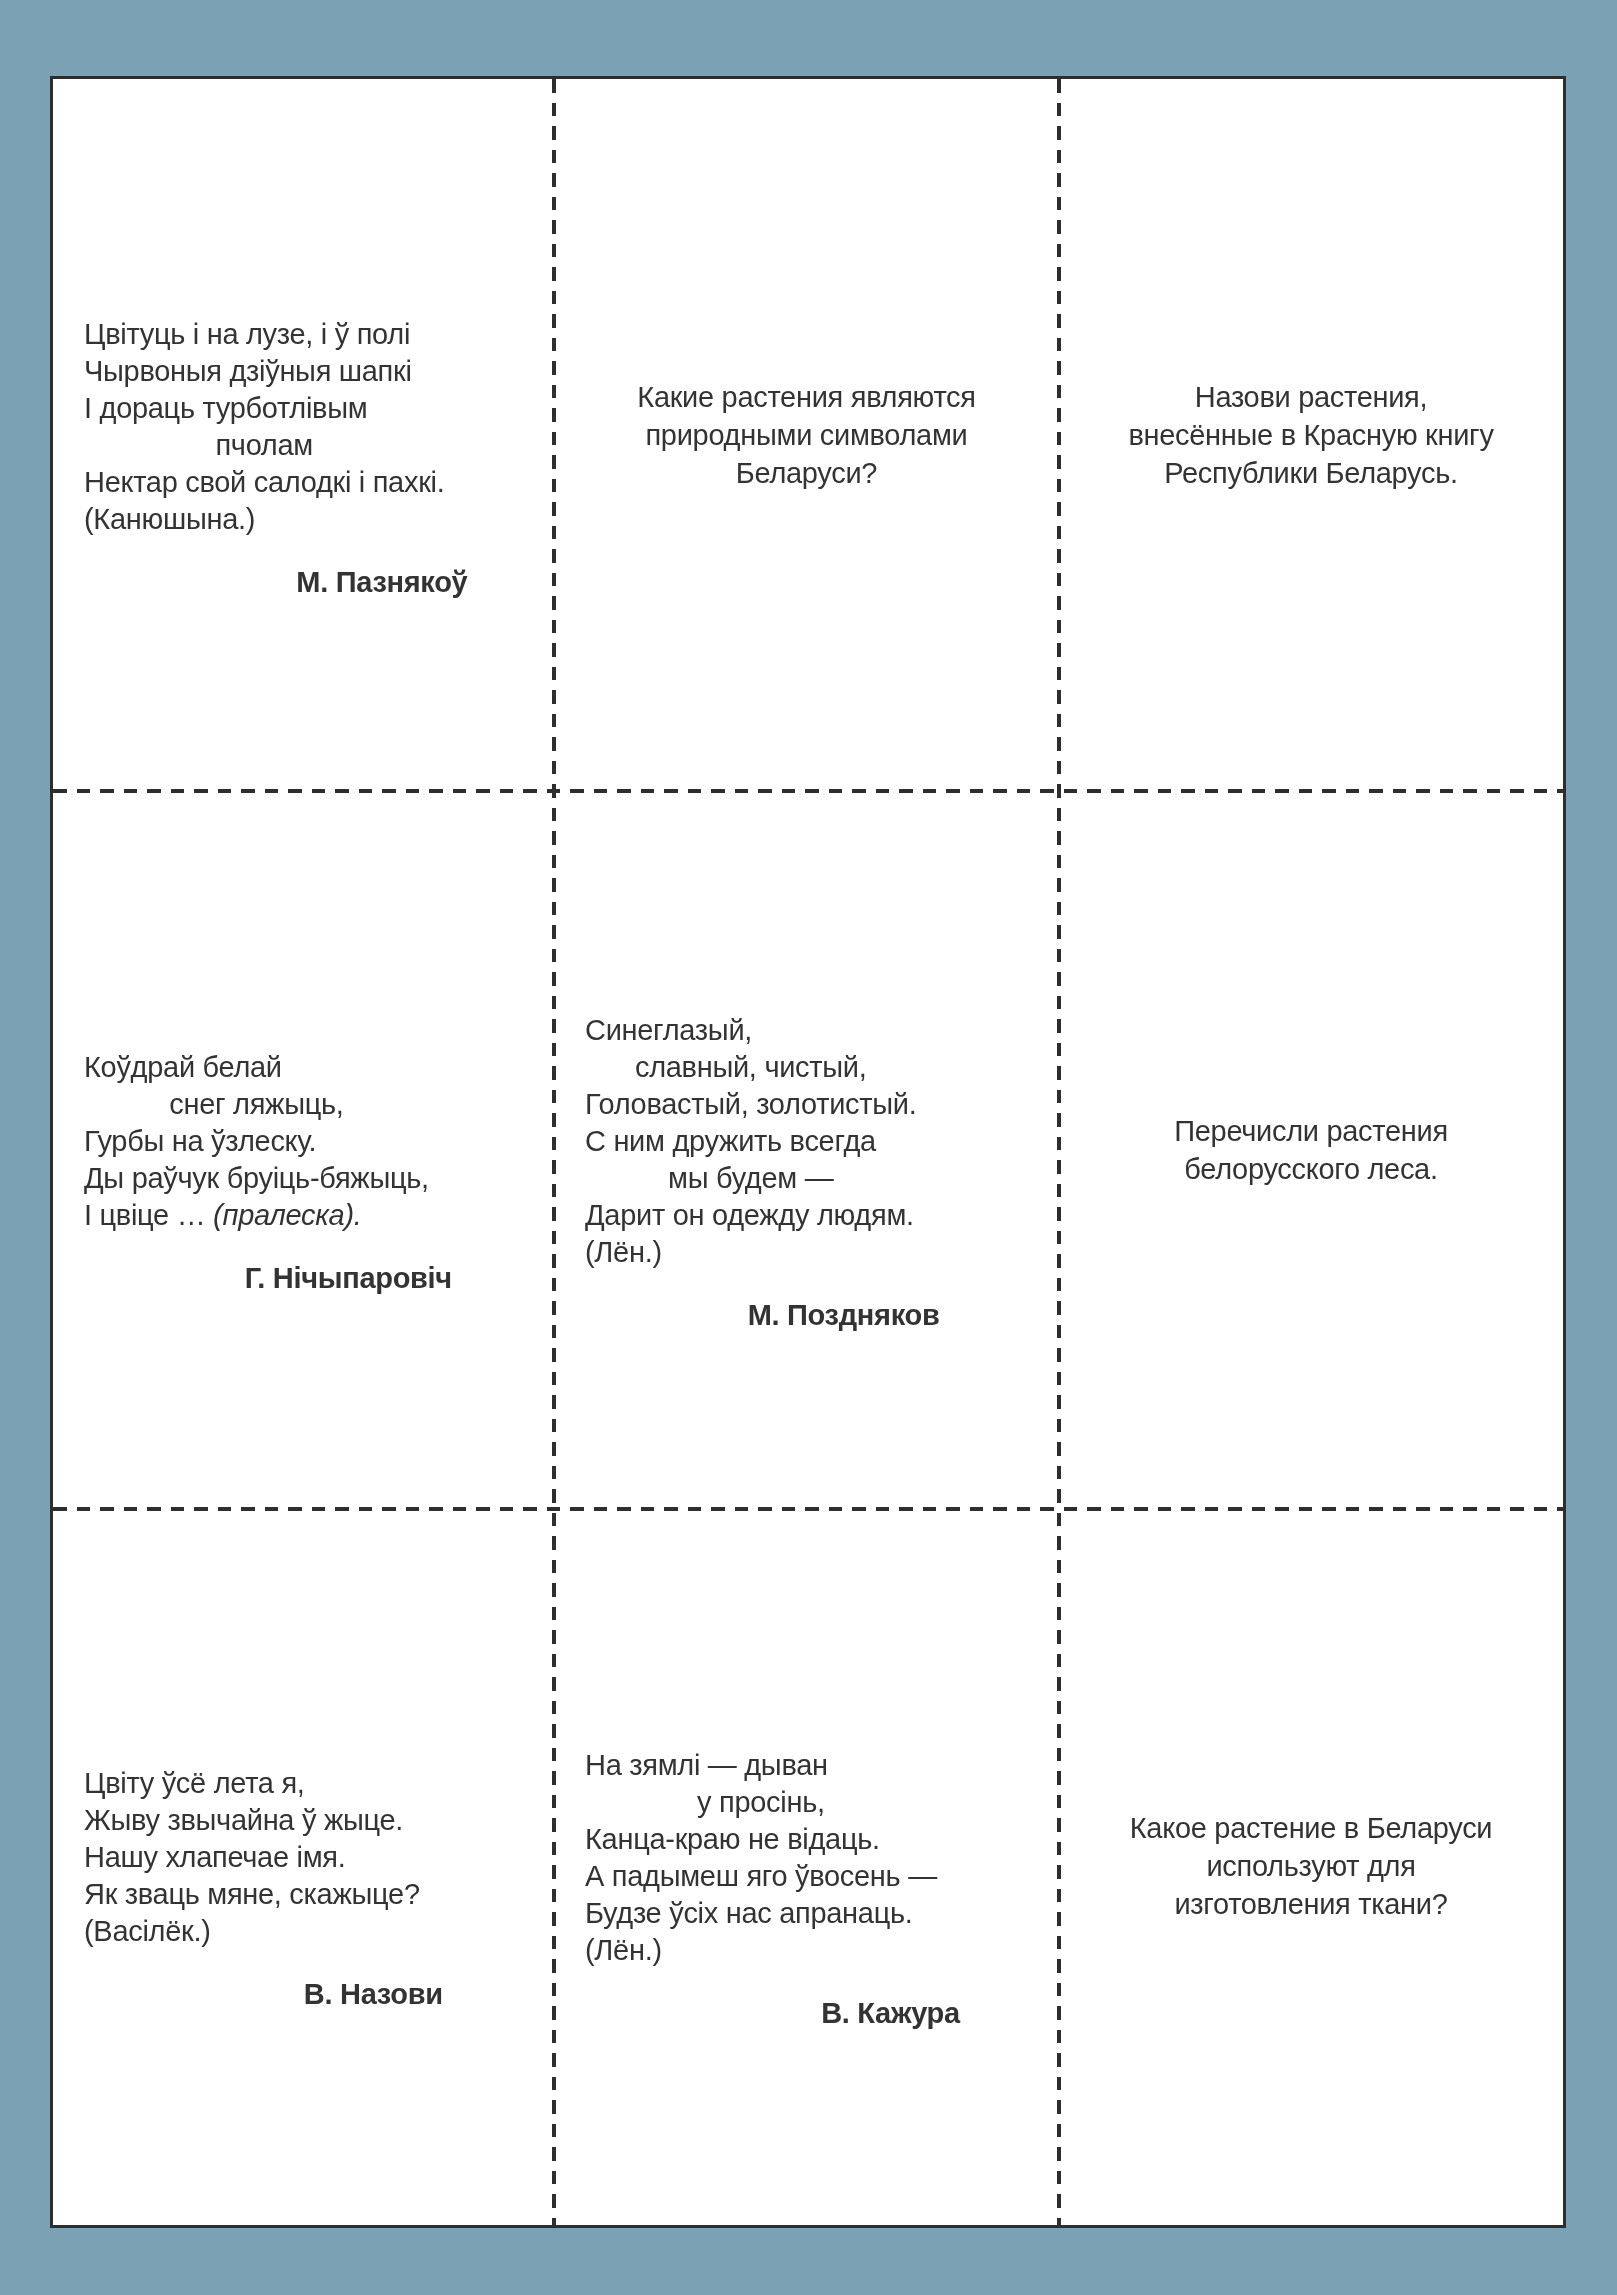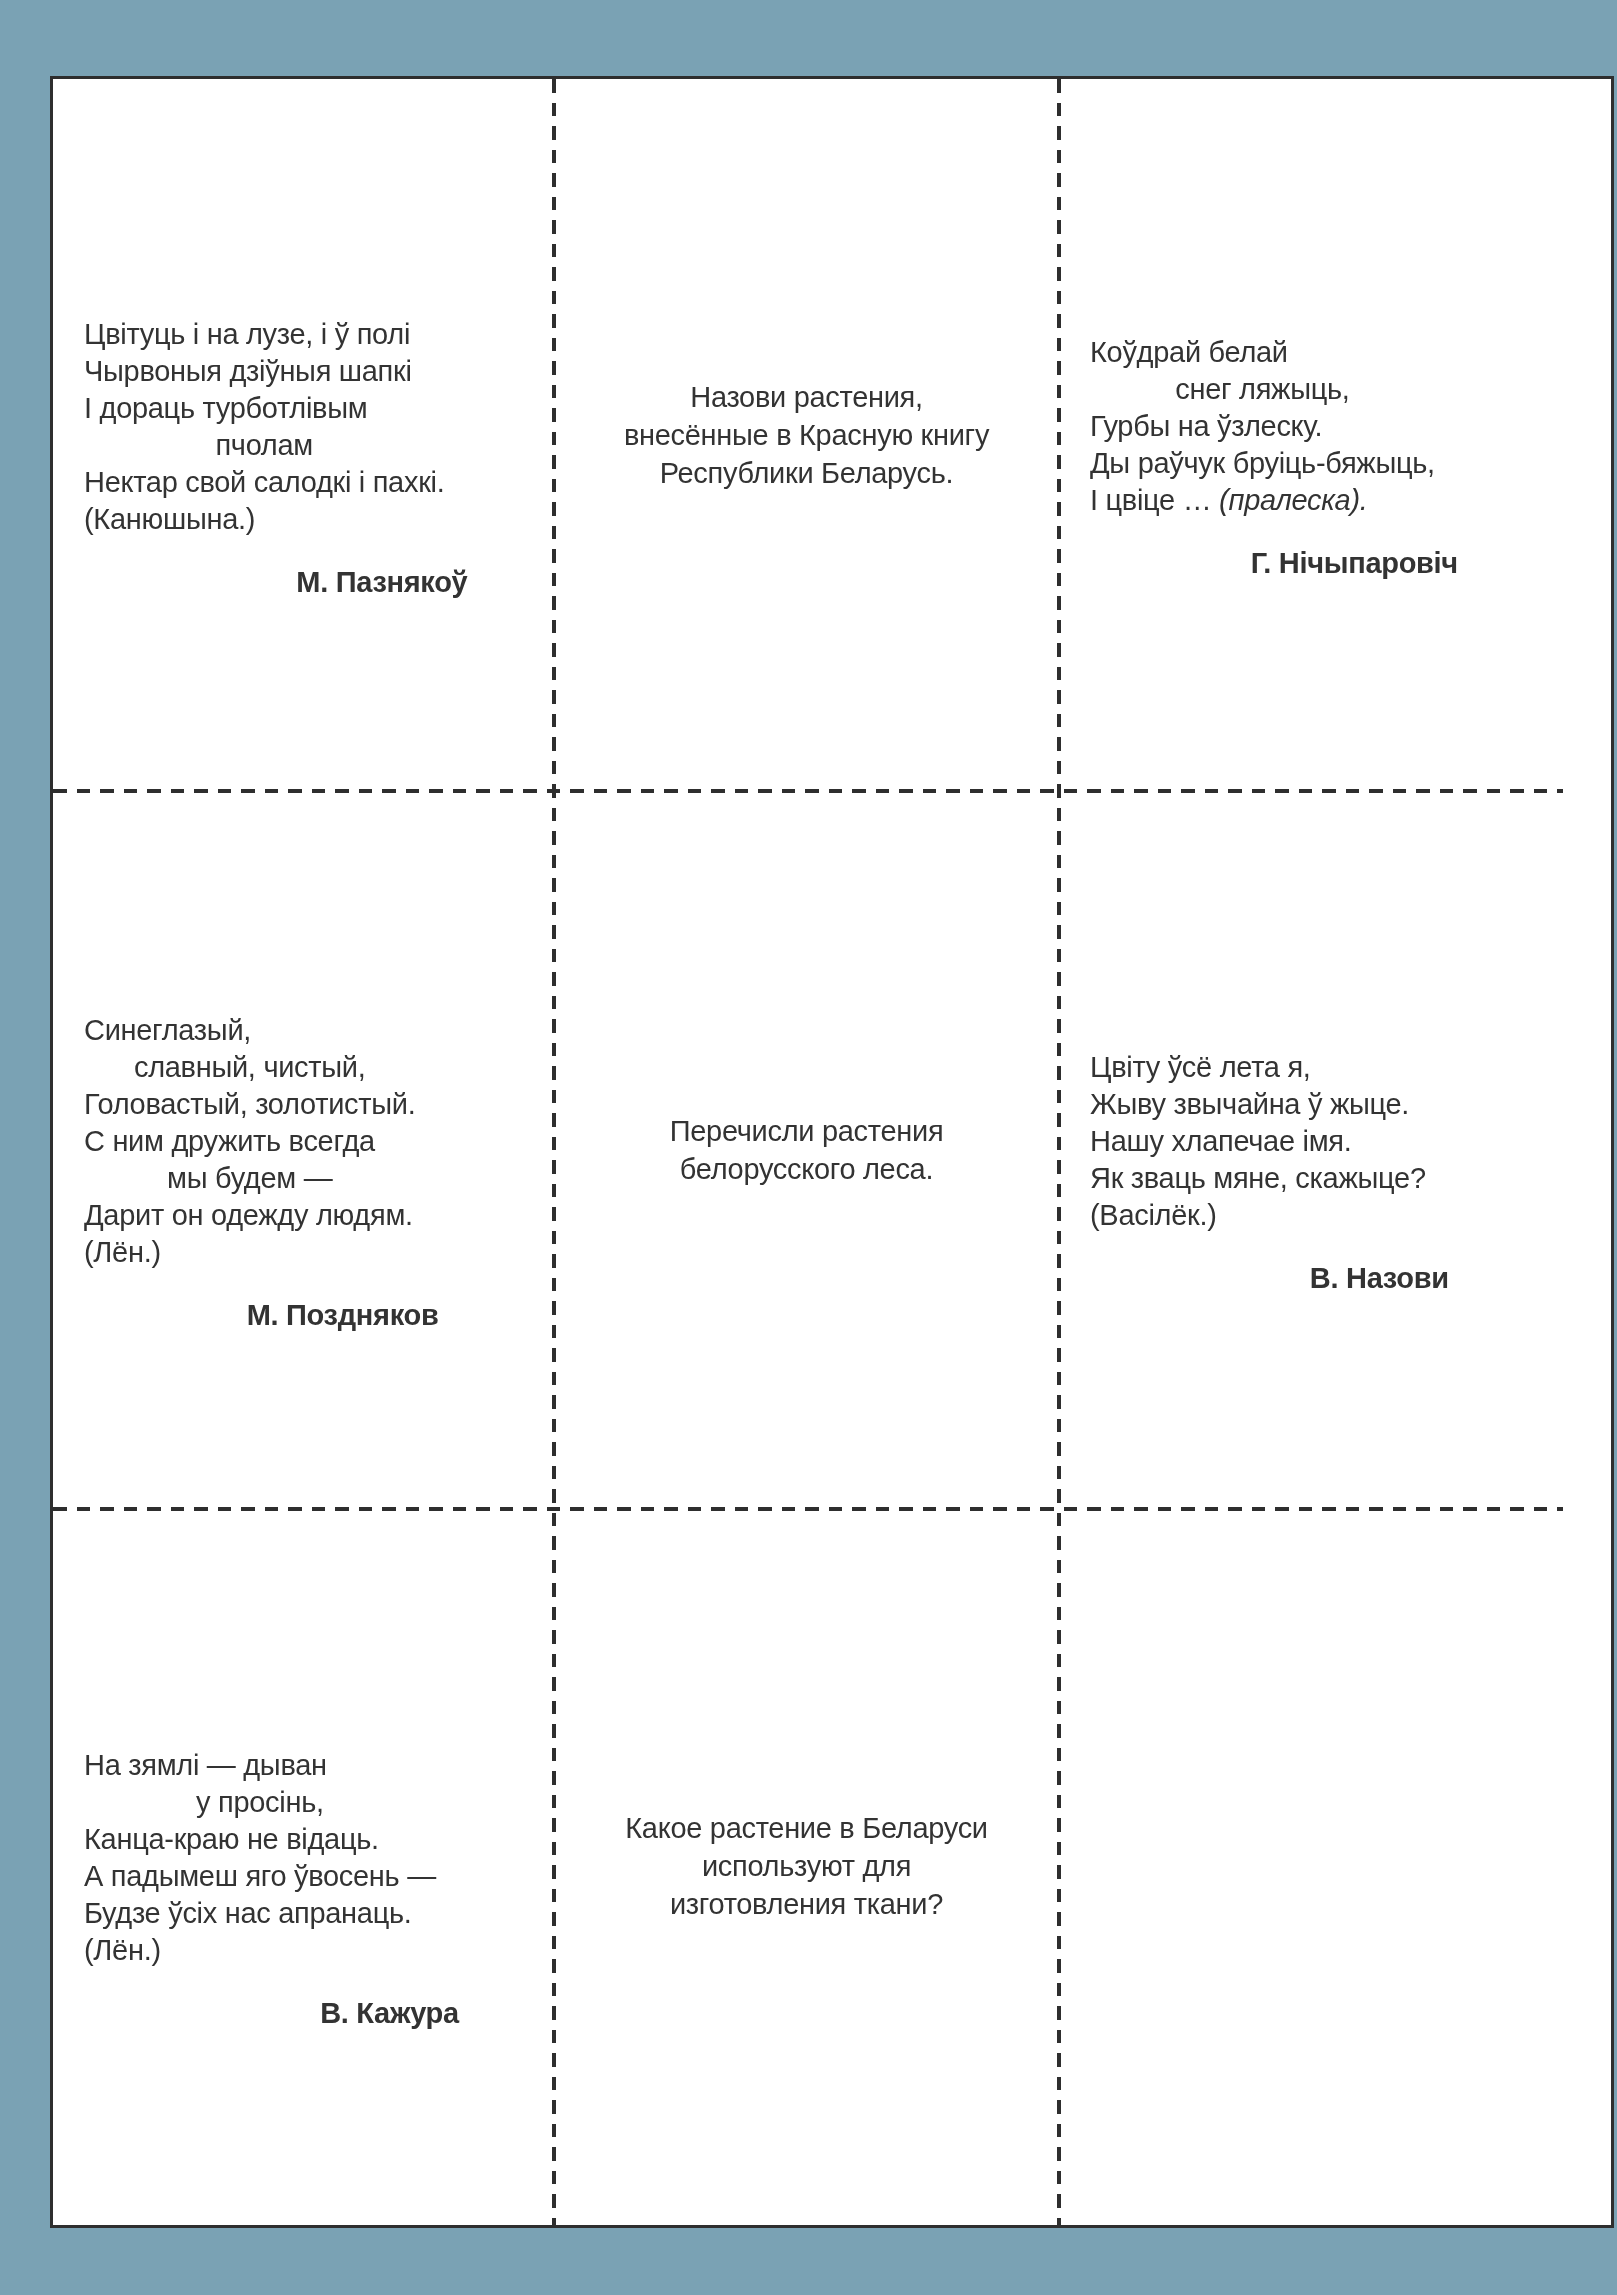--- a/index.html
+++ b/index.html
@@ -11,21 +11,20 @@
     color: #333333;
   }
   .stage { position: relative; width: 1618px; height: 2295px; }
 
   .page {
     position: absolute;
     left: 50px; top: 76px;
     width: 1510px; height: 2146px;
     background: #ffffff;
     border: 3.9px solid #2e2e2e;
-    padding-left: 48px;
   }
 
   .grid {
     position: absolute; inset: 0;
     display: grid;
     grid-template-columns: 501px 505px 504px;
     grid-template-rows: 712px 717px 716px;
   }
 
   
@@ -88,20 +87,27 @@
             <div class="line">Чырвоныя дзіўныя шапкі</div>
             <div class="line">І дораць турботлівым</div>
             <div class="line indent">пчолам</div>
             <div class="line">Нектар свой салодкі і пахкі.</div>
             <div class="line italic">(Канюшына.)</div>
             <div class="line author">М. Пазнякоў</div>
           </div>
         </div>
         <div class="cell question">
           <div class="question-block">
+            <div class="line">Какие растения являются</div>
+            <div class="line">природными символами</div>
+            <div class="line">Беларуси?</div>
+          </div>
+        </div>
+        <div class="cell question">
+          <div class="question-block">
             <div class="line">Назови растения,</div>
             <div class="line">внесённые в Красную книгу</div>
             <div class="line">Республики Беларусь.</div>
           </div>
         </div>
         <div class="cell poem">
           <div class="poem-block">
             <div class="line">Коўдрай белай</div>
             <div class="line indent">снег ляжыць,</div>
             <div class="line">Гурбы на ўзлеску.</div>

